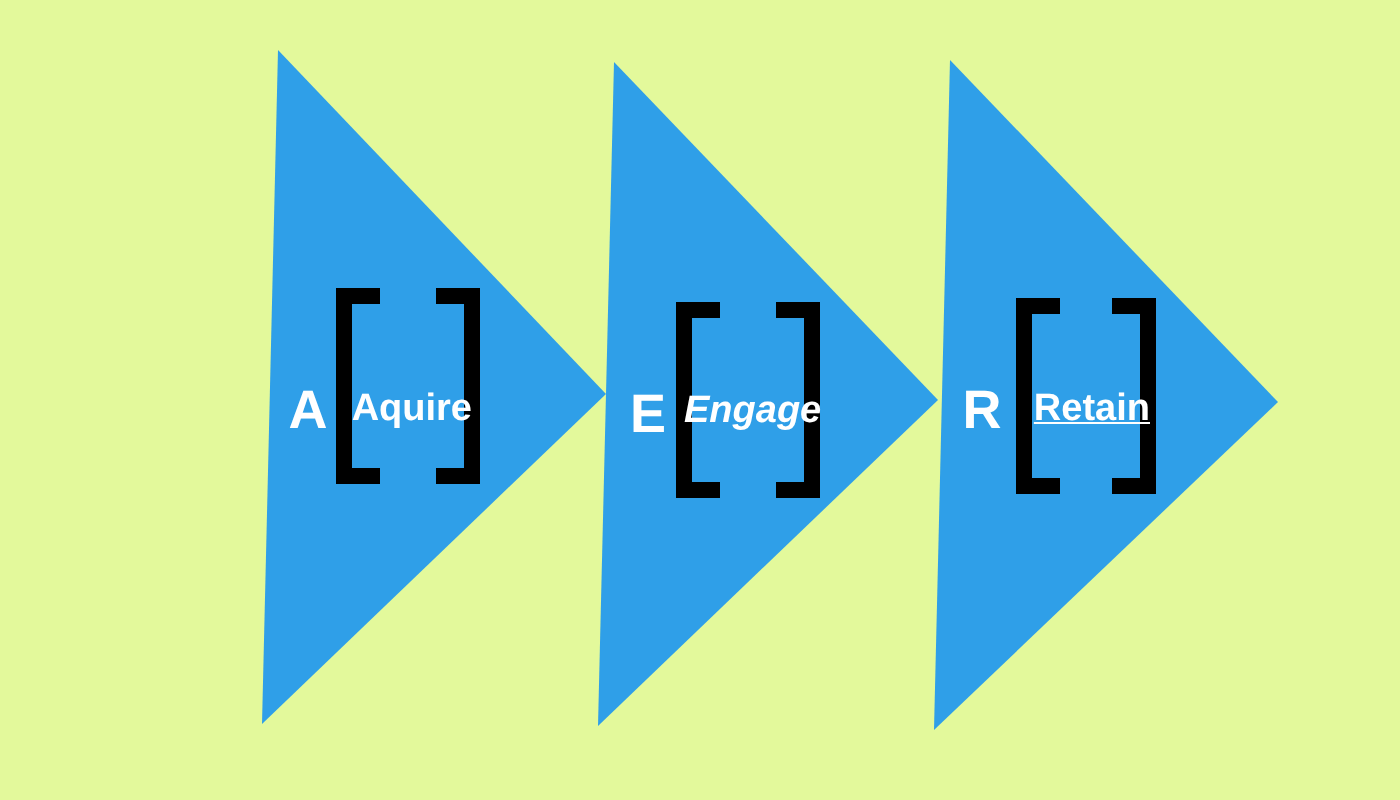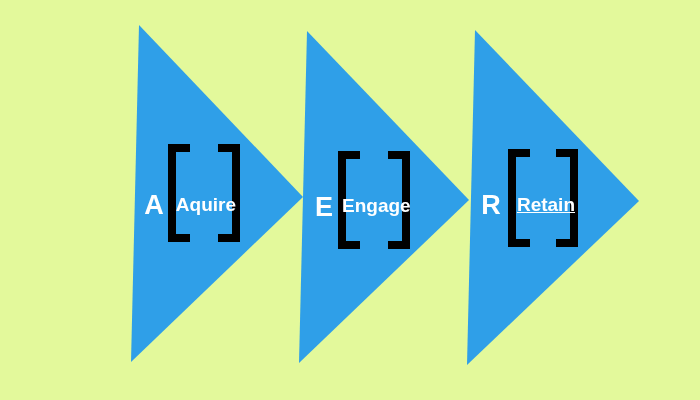--- a/index.html
+++ b/index.html
@@ -56,21 +56,21 @@
     <div class="bracket left"></div>
     <div class="bracket right"></div>
   </div>
   <div class="word" style="left:172px; top:193px;">Aquire</div>
 
   <div class="letter" style="left:309px; top:192px;">E</div>
   <div class="bracket-box" style="left:338px; top:151px; width:72px; height:98px;">
     <div class="bracket left"></div>
     <div class="bracket right"></div>
   </div>
-  <div class="word" style="left:342px; top:194px;">Engage</div>
+  <div class="word" style="left:342px; top:194px;font-style:italic;">Engage</div>
 
   <div class="letter" style="left:476px; top:190px;">R</div>
   <div class="bracket-box" style="left:508px; top:149px; width:70px; height:98px;">
     <div class="bracket left"></div>
     <div class="bracket right"></div>
   </div>
   <div class="word" style="left:511px; top:193px;text-decoration:underline;">Retain</div>
 
 </div>
 

